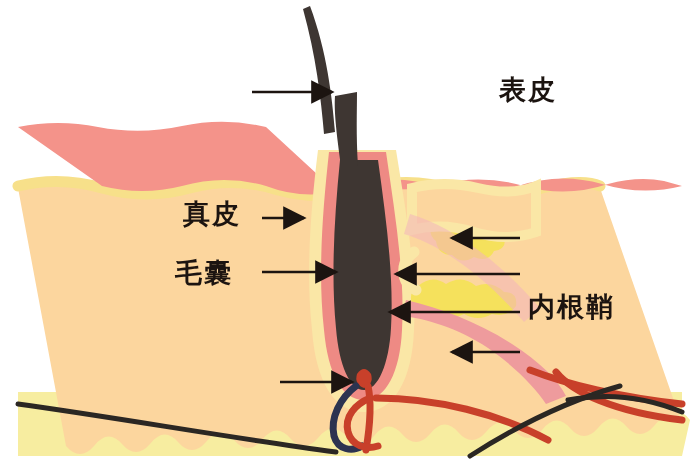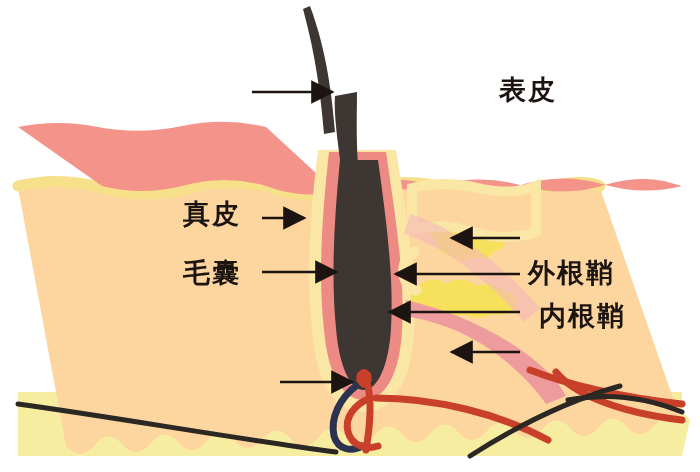--- a/index.html
+++ b/index.html
@@ -29,25 +29,25 @@
     font-family: "DejaVu Sans", "Liberation Sans", sans-serif;
     font-weight: 700;
     font-size: 27px;
     letter-spacing: 2px;
     white-space: nowrap;
     line-height: 1;
   }
   .label-shaft   { left: 168px; top: 76px; }
   .label-epi     { left: 468px; top: 76px; margin-left: 31px; }
   .label-dermis  { left: 183px; top: 200px; }
-  .label-foll    { left: 183px; top: 259px; }
+  .label-foll    { left: 175px; top: 259px; }
   .label-papilla { left: 148px; top: 365px; }
   .label-seb     { left: 528px; top: 224px; }
   .label-ors     { left: 528px; top: 259px; }
-  .label-irs     { left: 528px; top: 302px; margin-left: 11px; }
+  .label-irs     { left: 528px; top: 293px; }
   .label-apm     { left: 528px; top: 341px; }
 </style>
 </head>
 <body>
 
 <div id="root">
 
   <svg id="diagram-svg" viewBox="0 0 700 472">
 
     <g>
@@ -179,16 +179,15 @@
       <line x1="520" y1="238" x2="452" y2="238" marker-end="url(#arrowR)"></line>
       <line x1="520" y1="274" x2="396" y2="274" marker-end="url(#arrowR)"></line>
       <line x1="520" y1="312" x2="390" y2="312" marker-end="url(#arrowR)"></line>
       <line x1="520" y1="352" x2="452" y2="352" marker-end="url(#arrowR)"></line>
     </g>
   </svg>
 
   <div class="label label-epi">表皮</div>
   <div class="label label-dermis">真皮</div>
   <div class="label label-foll">毛囊</div>
-  <div class="label label-ors">外根鞘</div>
   <div class="label label-irs">内根鞘</div>
 
 </div>
 
 </body></html>

